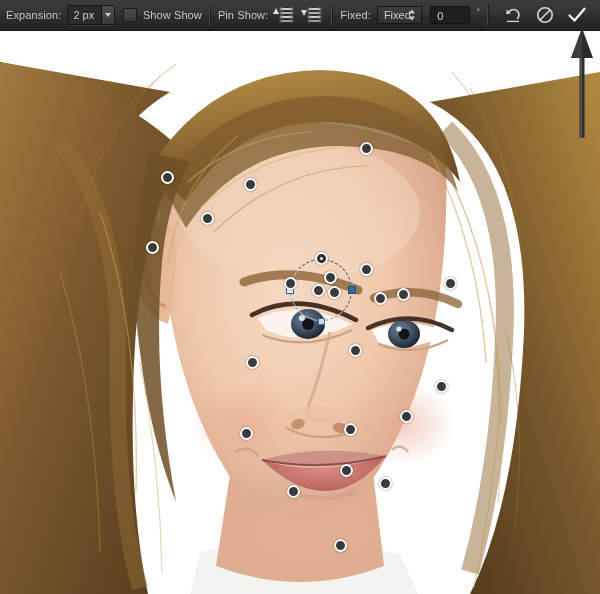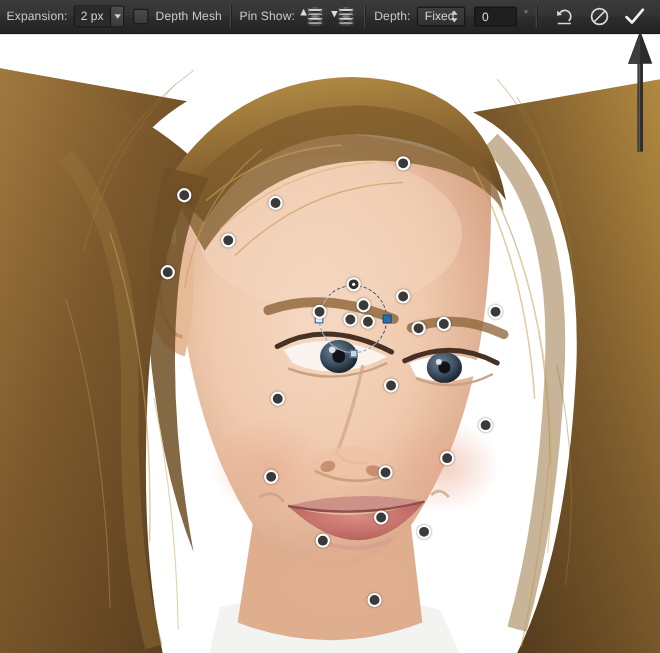--- a/index.html
+++ b/index.html
@@ -289,21 +289,21 @@
 <div id="options-bar">
 
   <span class="bar-label">Expansion:</span>
 
   <div class="combo">
     <div class="value" title="2 px">2 px</div>
     <div class="arrow-btn"></div>
   </div>
 
   <div class="cb"></div>
-  <span class="bar-label">Depth Mesh</span>
+  <span class="bar-label">Show Show</span>
 
   <div class="divider"></div>
 
   <span class="bar-label">Pin Show:</span>
 
   <div class="depth-btn">
     <span class="depth-arrow up"></span>
     <span class="stack">
         <i></i>
         <i></i>
@@ -317,21 +317,21 @@
     <span class="stack">
         <i></i>
         <i></i>
         <i></i>
         <i></i>
       </span>
   </div>
 
   <div class="divider"></div>
 
-  <span class="bar-label">Depth:</span>
+  <span class="bar-label">Fixed:</span>
 
   <div class="select-box">
     <span class="sel-text">Fixed</span>
     <span class="spinner">
       <i class="up"></i>
         <i class="dn"></i>
     </span>
   </div>
 
   <div class="num-field">0</div>

